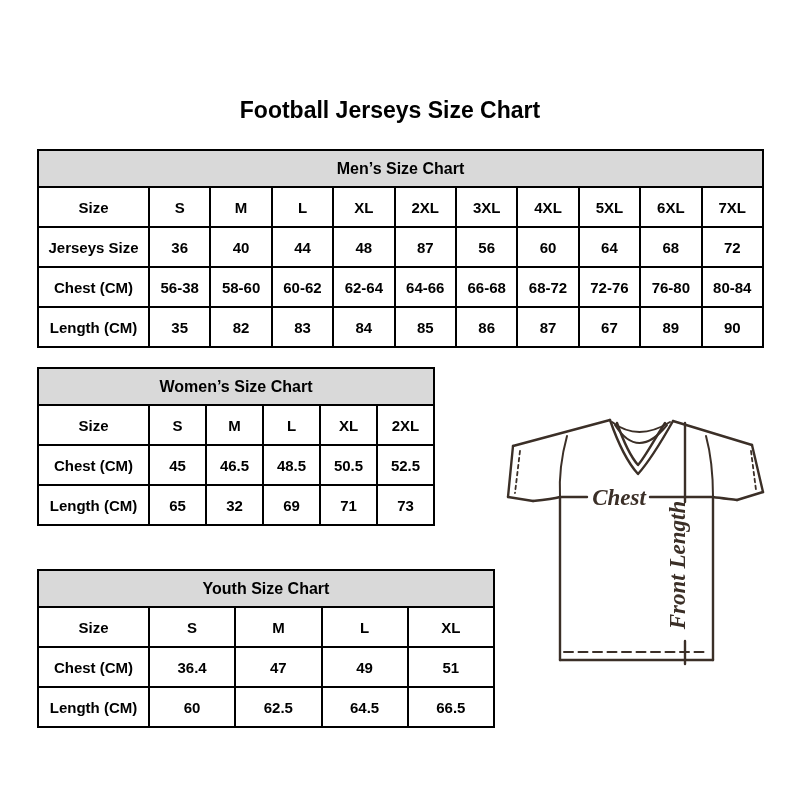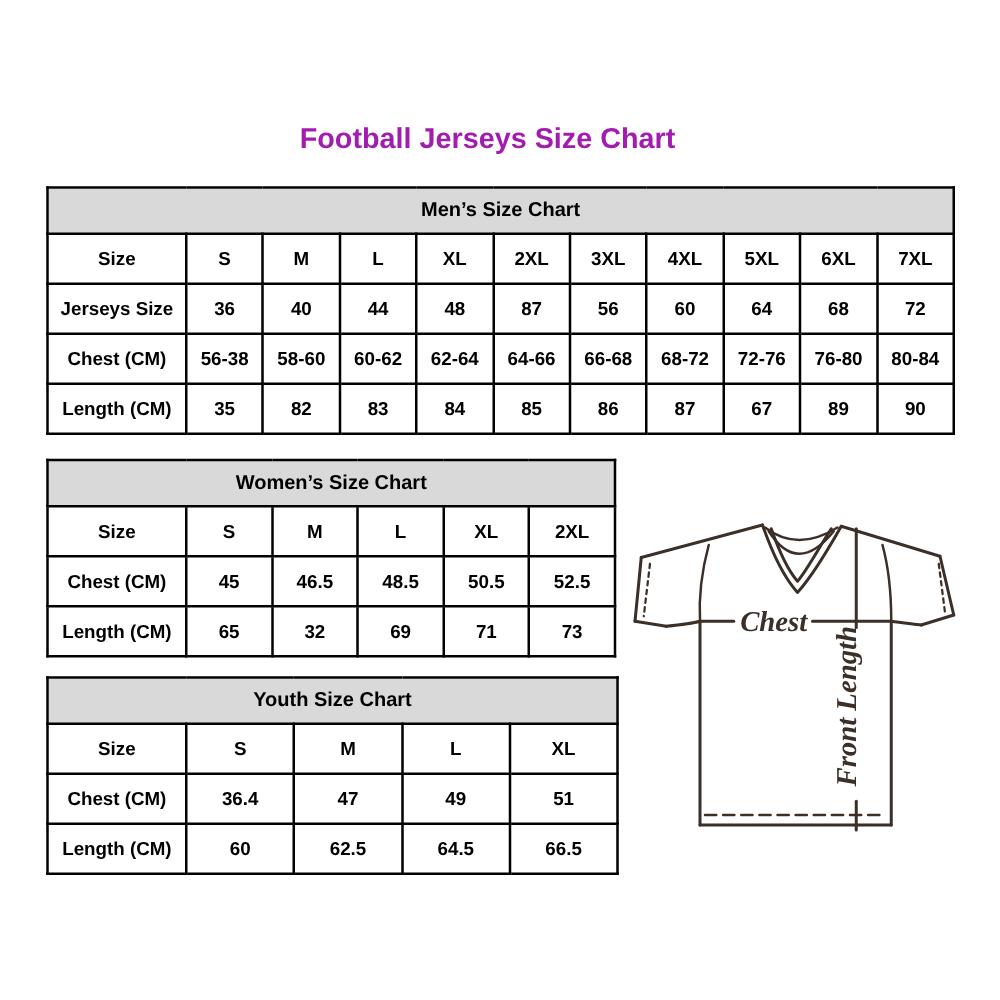--- a/index.html
+++ b/index.html
@@ -4,30 +4,30 @@
 <style>
   * { margin:0; padding:0; box-sizing:border-box; }
   html,body { background:#ffffff; }
   #page {
     position:relative; width:800px; height:800px; background:#ffffff;
     font-family:"Liberation Sans", sans-serif; color:#000;
     overflow:hidden;
   }
   .title {
     position:absolute; left:0; top:97px; width:780px;
-    text-align:center; font-size:23px; font-weight:bold; color:#a21caf;
+    text-align:center; font-size:23px; font-weight:bold; color:#000000;
   }
   table {
     position:absolute; border-collapse:collapse; table-layout:fixed;
     background:#fff;
     border-radius:20px;
   }
   #mens-table   { left:37px; top:149px; width:727px; }
-  #womens-table { left:37px; top:367px; width:456px; }
-  #youth-table  { left:37px; top:541px; width:458px; }
+  #womens-table { left:37px; top:367px; width:398px; }
+  #youth-table  { left:37px; top:569px; width:458px; }
   th, td {
     border:2px solid #000; text-align:center; vertical-align:middle;
     font-weight:bold; font-size:15px; height:40px; padding:0 2px;
     color:#000; overflow:hidden; white-space:nowrap;
   }
   th.caption {
     background:#d9d9d9; font-size:16px; height:37px;
   }
   #jersey-diagram {
     position:absolute; left:503px; top:398px; width:270px; height:290px;

